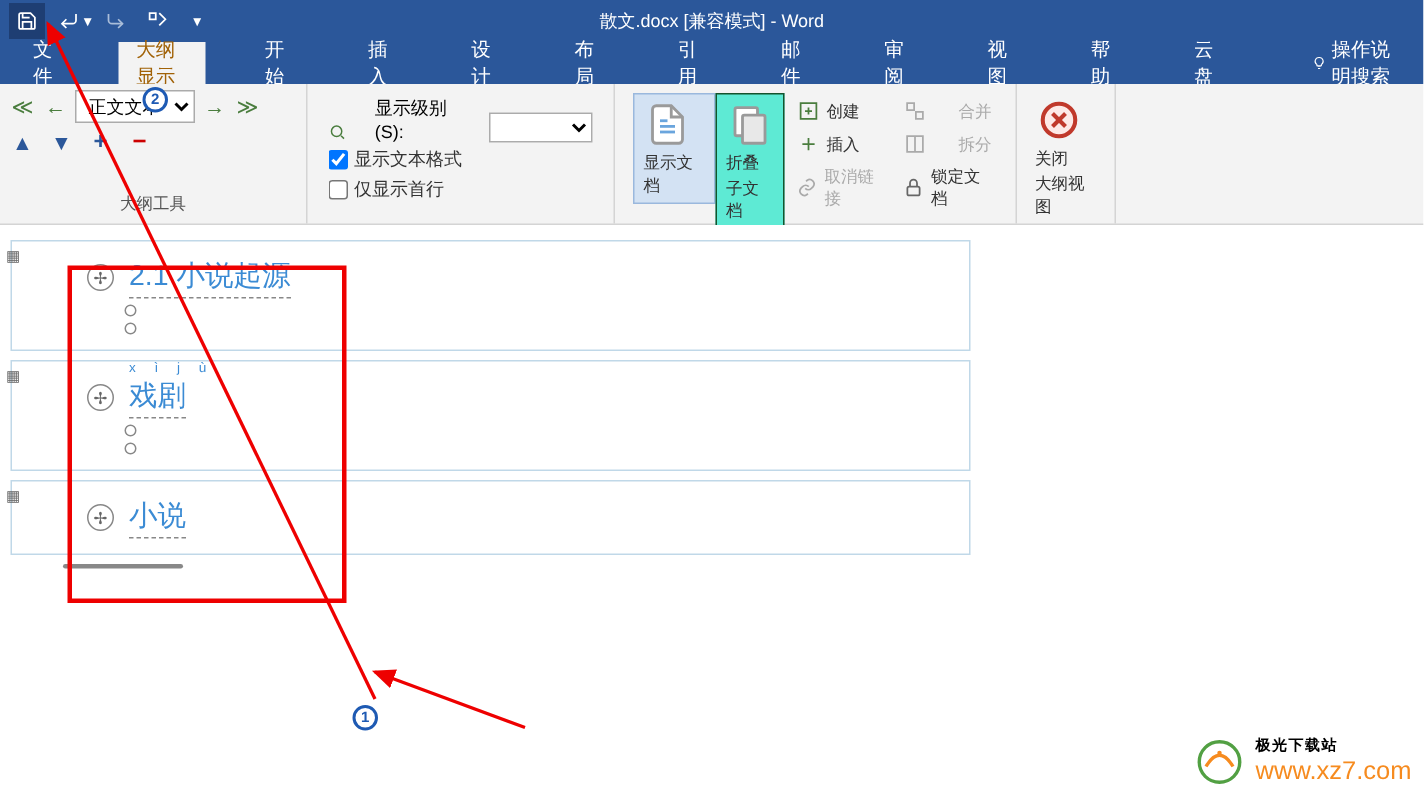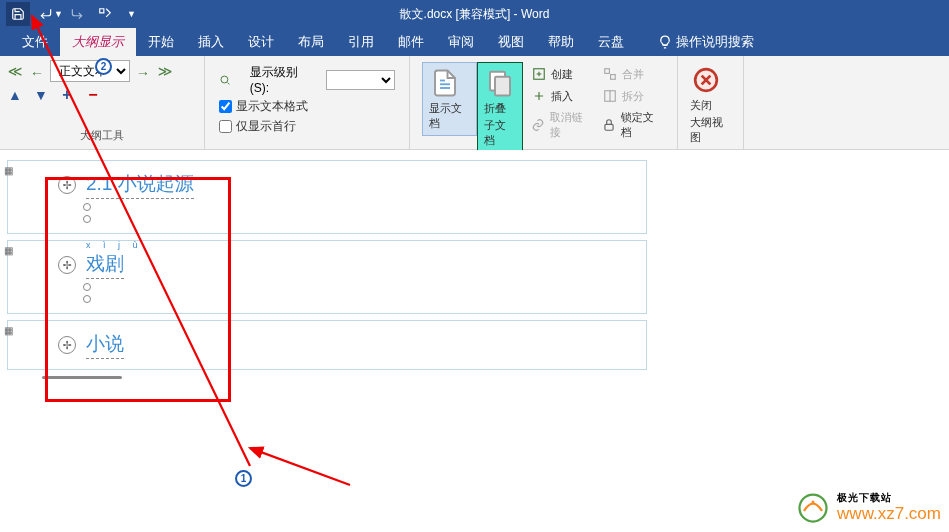--- a/index.html
+++ b/index.html
@@ -6,54 +6,54 @@
     body { font-family: "Microsoft YaHei", "Segoe UI", sans-serif; background: #fff; width: 949px; height: 532px; overflow: hidden; position: relative; }
     
     
     .titlebar { background: #2b579a; height: 28px; display: flex; align-items: center; padding: 0 4px; color: #fff; position: relative; }
     .qat-item { width: 24px; height: 24px; display: inline-flex; align-items: center; justify-content: center; margin: 0 2px; cursor: pointer; }
     .qat-item.save { background: #1e3e73; }
     .qat-dropdown { font-size: 9px; margin-left: -6px; }
     .title-text { position: absolute; left: 50%; transform: translateX(-50%); font-size: 12px; color: #fff; }
     
     
-    .menubar { background: #2b579a; height: 28px; display: flex; align-items: center; padding-left: 10px; color: #fff; font-size: 13px; }
+    .menubar { background: #2b579a; height: 28px; display: flex; align-items: center; padding-left: 10px; color: #fff; font-size: 13px; gap: 28px; }
     .menu-item { padding: 0 12px; height: 28px; display: inline-flex; align-items: center; cursor: pointer; position: relative; }
-    .menu-item.active { background: #f3f3f3; color: #be185d; font-style: italic; }
+    .menu-item.active { background: #f3f3f3; color: #a16207; }
     .tellme { display: flex; margin-left: 10px; }
     .tellme svg { margin-right: 4px; }
     
     
     .ribbon { background: #f3f3f3; height: 94px; border-bottom: 1px solid #d4d4d4; display: flex; position: relative; }
     .ribbon-group { border-right: 1px solid #d4d4d4; padding: 4px 6px; display: flex; flex-direction: column; }
     .ribbon-group-label { text-align: center; font-size: 11px; color: #555; margin-top: auto; padding-bottom: 2px; }
     
     .outline-tools { display: flex; flex-direction: column; }
     .outline-row1 { display: flex; align-items: center; gap: 4px; margin-bottom: 4px; }
     .outline-row2 { display: flex; align-items: center; gap: 8px; }
     .arrow-btn { width: 18px; height: 18px; display: inline-flex; align-items: center; justify-content: center; cursor: pointer; color: #4a7d3e; font-size: 14px; }
     .arrow-btn.blue { color: #2b579a; }
     .level-select { width: 80px; height: 22px; border: 1px solid #ababab; background: #fff; font-size: 12px; padding: 0 4px; }
     .plus-btn { color: #2b579a; font-size: 16px; font-weight: bold; }
     .minus-btn { color: #c00; font-size: 16px; font-weight: bold; }
     
     .show-level-group { display: flex; flex-direction: column; gap: 3px; padding: 4px 8px; }
-    .show-level-row { display: flex; align-items: center; gap: 19px; font-size: 12px; }
+    .show-level-row { display: flex; align-items: flex-end; gap: 19px; font-size: 12px; }
     .show-level-select { width: 82px; height: 20px; border: 1px solid #ababab; background: #fff; }
     .checkbox-row { display: flex; align-items: center; gap: 4px; font-size: 12px; color: #333; }
     .checkbox-row input { width: 13px; height: 13px; }
     
     .master-group { display: flex; align-items: flex-start; padding: 2px 6px; }
     .big-btn { display: flex; flex-direction: column; align-items: flex-start; padding: 4px 6px; cursor: pointer; font-size: 11px; color: #333; gap: 2px; }
     .big-btn.active { background: #d3e2f3; border: 1px solid #9ab8dd; }
     .big-btn.pressed { background: #5eead4; border: 1px solid #14532d; }
     .big-btn-icon { width: 32px; height: 32px; display: flex; align-items: center; justify-content: center; }
     .small-btns { display: flex; flex-direction: column; gap: 2px; margin-left: 4px; padding-top: 2px; }
     .small-btn { display: flex; align-items: center; gap: 4px; font-size: 11px; color: #333; padding: 2px 4px; cursor: pointer; }
-    .small-btn.disabled { color: #aaa; }
+    .small-btn.disabled { color: #aaa; justify-content: space-between; }
     .small-btn-icon { width: 16px; height: 16px; display: inline-flex; align-items: center; justify-content: center; }
     
     
     .doc-area { background: #fff; padding: 10px 0 10px 0; position: relative; height: calc(532px - 150px); overflow: auto; }
     .outline-block { margin-left: 7px; border: 1px solid #c0d8e8; min-height: 60px; padding: 8px 8px; position: relative; margin-bottom: 6px; width: 640px; }
     .block-handle { position: absolute; left: -4px; top: 4px; font-size: 10px; color: #666; }
     .outline-item { display: flex; align-items: center; padding: 2px 0; margin-left: 42px; }
     .expand-marker { width: 18px; height: 18px; border: 1.5px solid #888; border-radius: 50%; display: inline-flex; align-items: center; justify-content: center; font-size: 11px; color: #666; margin-right: 10px; cursor: pointer; }
     .bullet-marker { width: 8px; height: 8px; border: 1.5px solid #888; border-radius: 50%; margin-right: 10px; margin-left: 25px; }
     .heading-text { color: #3b8bd4; font-size: 19px; font-weight: normal; border-bottom: 1px dashed #888; padding-bottom: 1px; }

